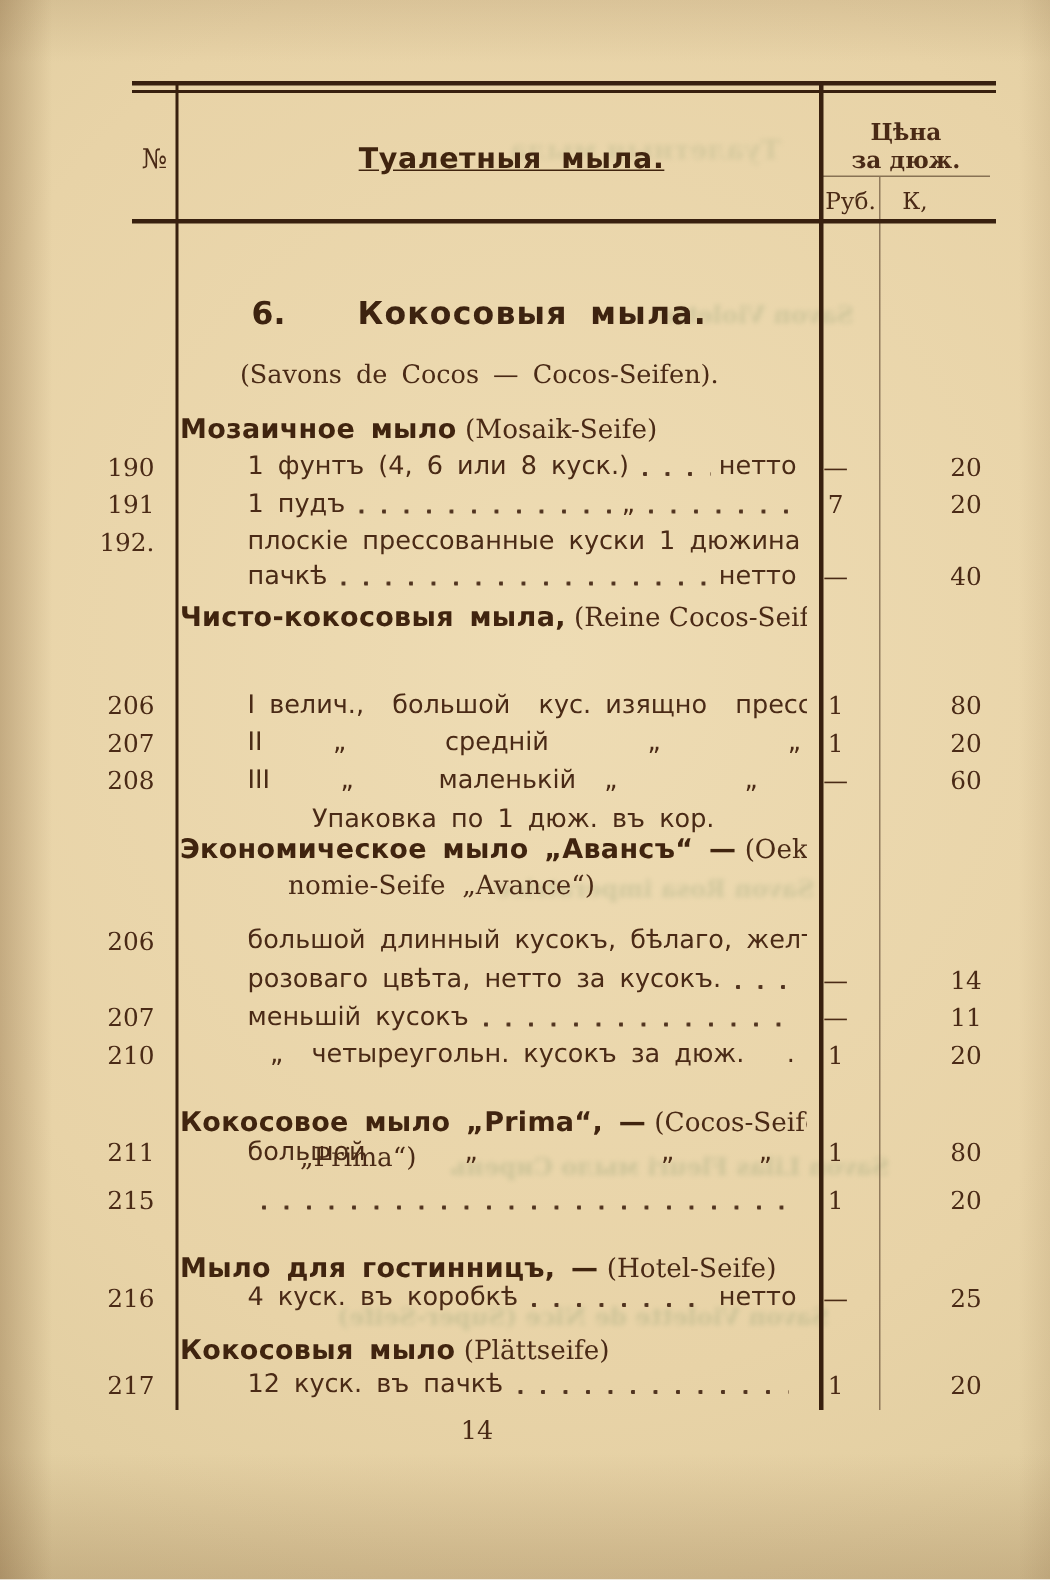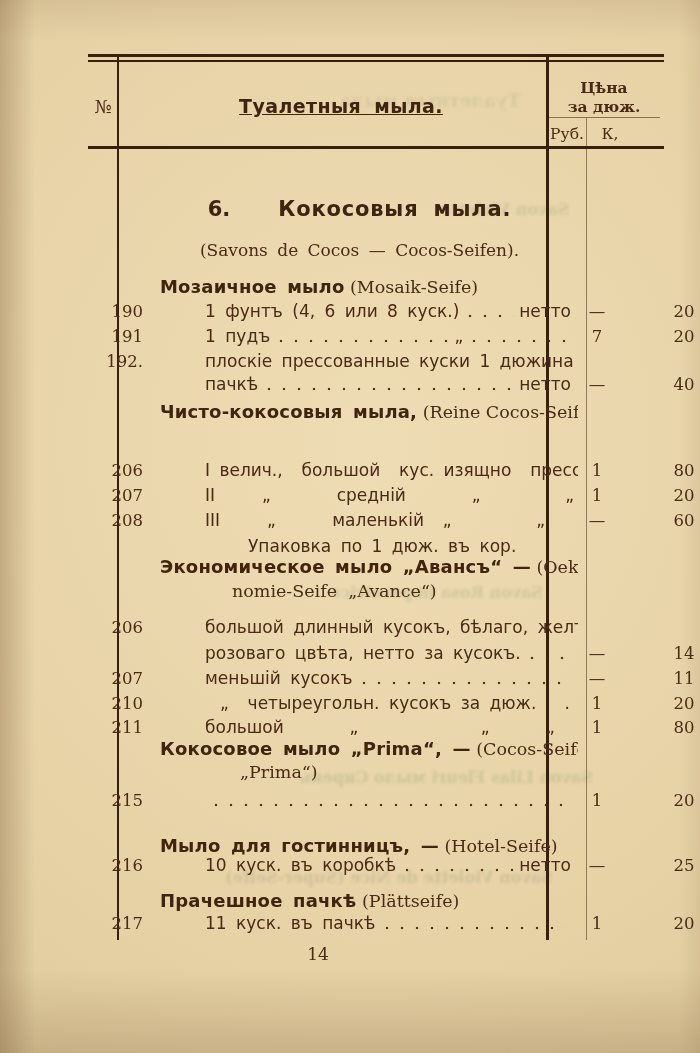--- a/index.html
+++ b/index.html
@@ -22,21 +22,21 @@
   #vr-rub{left:546px;top:56px;width:2.6px;height:884px;}
   #vr-kop{left:586px;top:118px;width:1.2px;height:822px;background:rgba(56,32,15,.5);}
   
   #no-label{left:88px;top:96px;width:30px;text-align:center;font-family:"DejaVu Serif",serif;font-size:18px;}
   #tbl-title{left:118px;top:95px;width:446px;text-align:center;font-weight:bold;font-size:19px;letter-spacing:.4px;word-spacing:6px;color:#40240f;text-decoration:underline;}
   #price-head{left:548px;top:78px;width:112px;text-align:center;font-family:"DejaVu Serif",serif;font-size:15.5px;line-height:19px;font-weight:bold;}
   #rub-label{left:548px;top:125px;width:38px;text-align:center;font-size:15.5px;}
   #kop-label{left:586px;top:125px;width:48px;text-align:center;font-size:15.5px;}
   
   .row{position:absolute;left:0;width:660px;display:flex;align-items:flex-end;font-size:17px;line-height:21px;}
-  .cn{flex:none;width:108px;text-align:right;box-sizing:border-box;padding-right:5px;font-family:"DejaVu Serif",serif;font-size:16.5px;margin-left:40px;}
+  .cn{flex:none;width:108px;text-align:right;box-sizing:border-box;padding-right:5px;font-family:"DejaVu Serif",serif;font-size:16.5px;}
   .cd{flex:none;width:430px;box-sizing:border-box;padding-left:57px;padding-right:7px;display:flex;align-items:flex-end;overflow:hidden;}
   .cr{flex:none;width:38px;text-align:center;font-family:"DejaVu Serif",serif;font-size:16.5px;}
   .ck{flex:none;width:48px;text-align:center;font-family:"DejaVu Serif",serif;font-size:16.5px;margin-left:44px;}
   .t{white-space:pre;flex:none;word-spacing:4px;}
   .tail{flex:none;word-spacing:4px;}
   .lead{flex:1 1 auto;height:4px;margin:0 5px 4px 9px;background-image:radial-gradient(circle at 2px 2px, rgba(68,38,20,.92) 1.35px, rgba(68,38,20,0) 1.6px);background-size:15px 4px;background-repeat:repeat-x;background-position:0 0;}
   .lead.short{flex:.55 1 auto;}
   .cd.block{display:block;white-space:pre;padding-left:12px;}
   .cd.center{display:block;text-align:center;padding-left:0;}
   .b{font-weight:bold;font-size:18px;color:#40240f;word-spacing:4px;letter-spacing:.2px;}
@@ -205,21 +205,21 @@
     <div class="ck">11</div>
   </div>
   <div class="row" style="top:693px">
     <div class="cn">210</div>
     <div class="cd" style="padding-left:72px">
         <span class="t">„  четыреугольн. кусокъ за дюж.   .    .    .</span>
       </div>
     <div class="cr">1</div>
     <div class="ck">20</div>
   </div>
-  <div class="row" style="top:717px">
+  <div class="row" style="top:758px">
     <div class="cn">211</div>
     <div class="cd">
         <span class="t">большой       „             „      „      „  .    .    .    .</span>
       </div>
     <div class="cr">1</div>
     <div class="ck">80</div>
   </div>
 
   <div class="row" style="top:738px">
     <div class="cn"></div>
@@ -238,36 +238,36 @@
     <div class="ck">20</div>
   </div>
 
   <div class="row" style="top:835px">
     <div class="cn"></div>
     <div class="cd block"><span class="b">Мыло для гостинницъ, —</span><span class="lat"> (Hotel-Seife)</span></div>
   </div>
   <div class="row" style="top:855px">
     <div class="cn">216</div>
     <div class="cd">
-        <span class="t">10 куск. въ коробкѣ</span>
+        <span class="t">4 куск. въ коробкѣ</span>
         <span class="lead"></span>
         <span class="tail">нетто</span>
       </div>
     <div class="cr">—</div>
     <div class="ck">25</div>
   </div>
 
   <div class="row" style="top:890px">
     <div class="cn"></div>
-    <div class="cd block"><span class="b">Прачешное пачкѣ</span><span class="lat"> (Plättseife)</span></div>
+    <div class="cd block"><span class="b">Кокосовыя мыло</span><span class="lat"> (Plättseife)</span></div>
   </div>
   <div class="row" style="top:913px">
     <div class="cn">217</div>
     <div class="cd">
-        <span class="t">11 куск. въ пачкѣ</span>
+        <span class="t">12 куск. въ пачкѣ</span>
         <span class="lead"></span>
       </div>
     <div class="cr">1</div>
     <div class="ck">20</div>
   </div>
 
   <div class="abs" id="pagenum">14</div>
 </div>
 
 </body></html>

